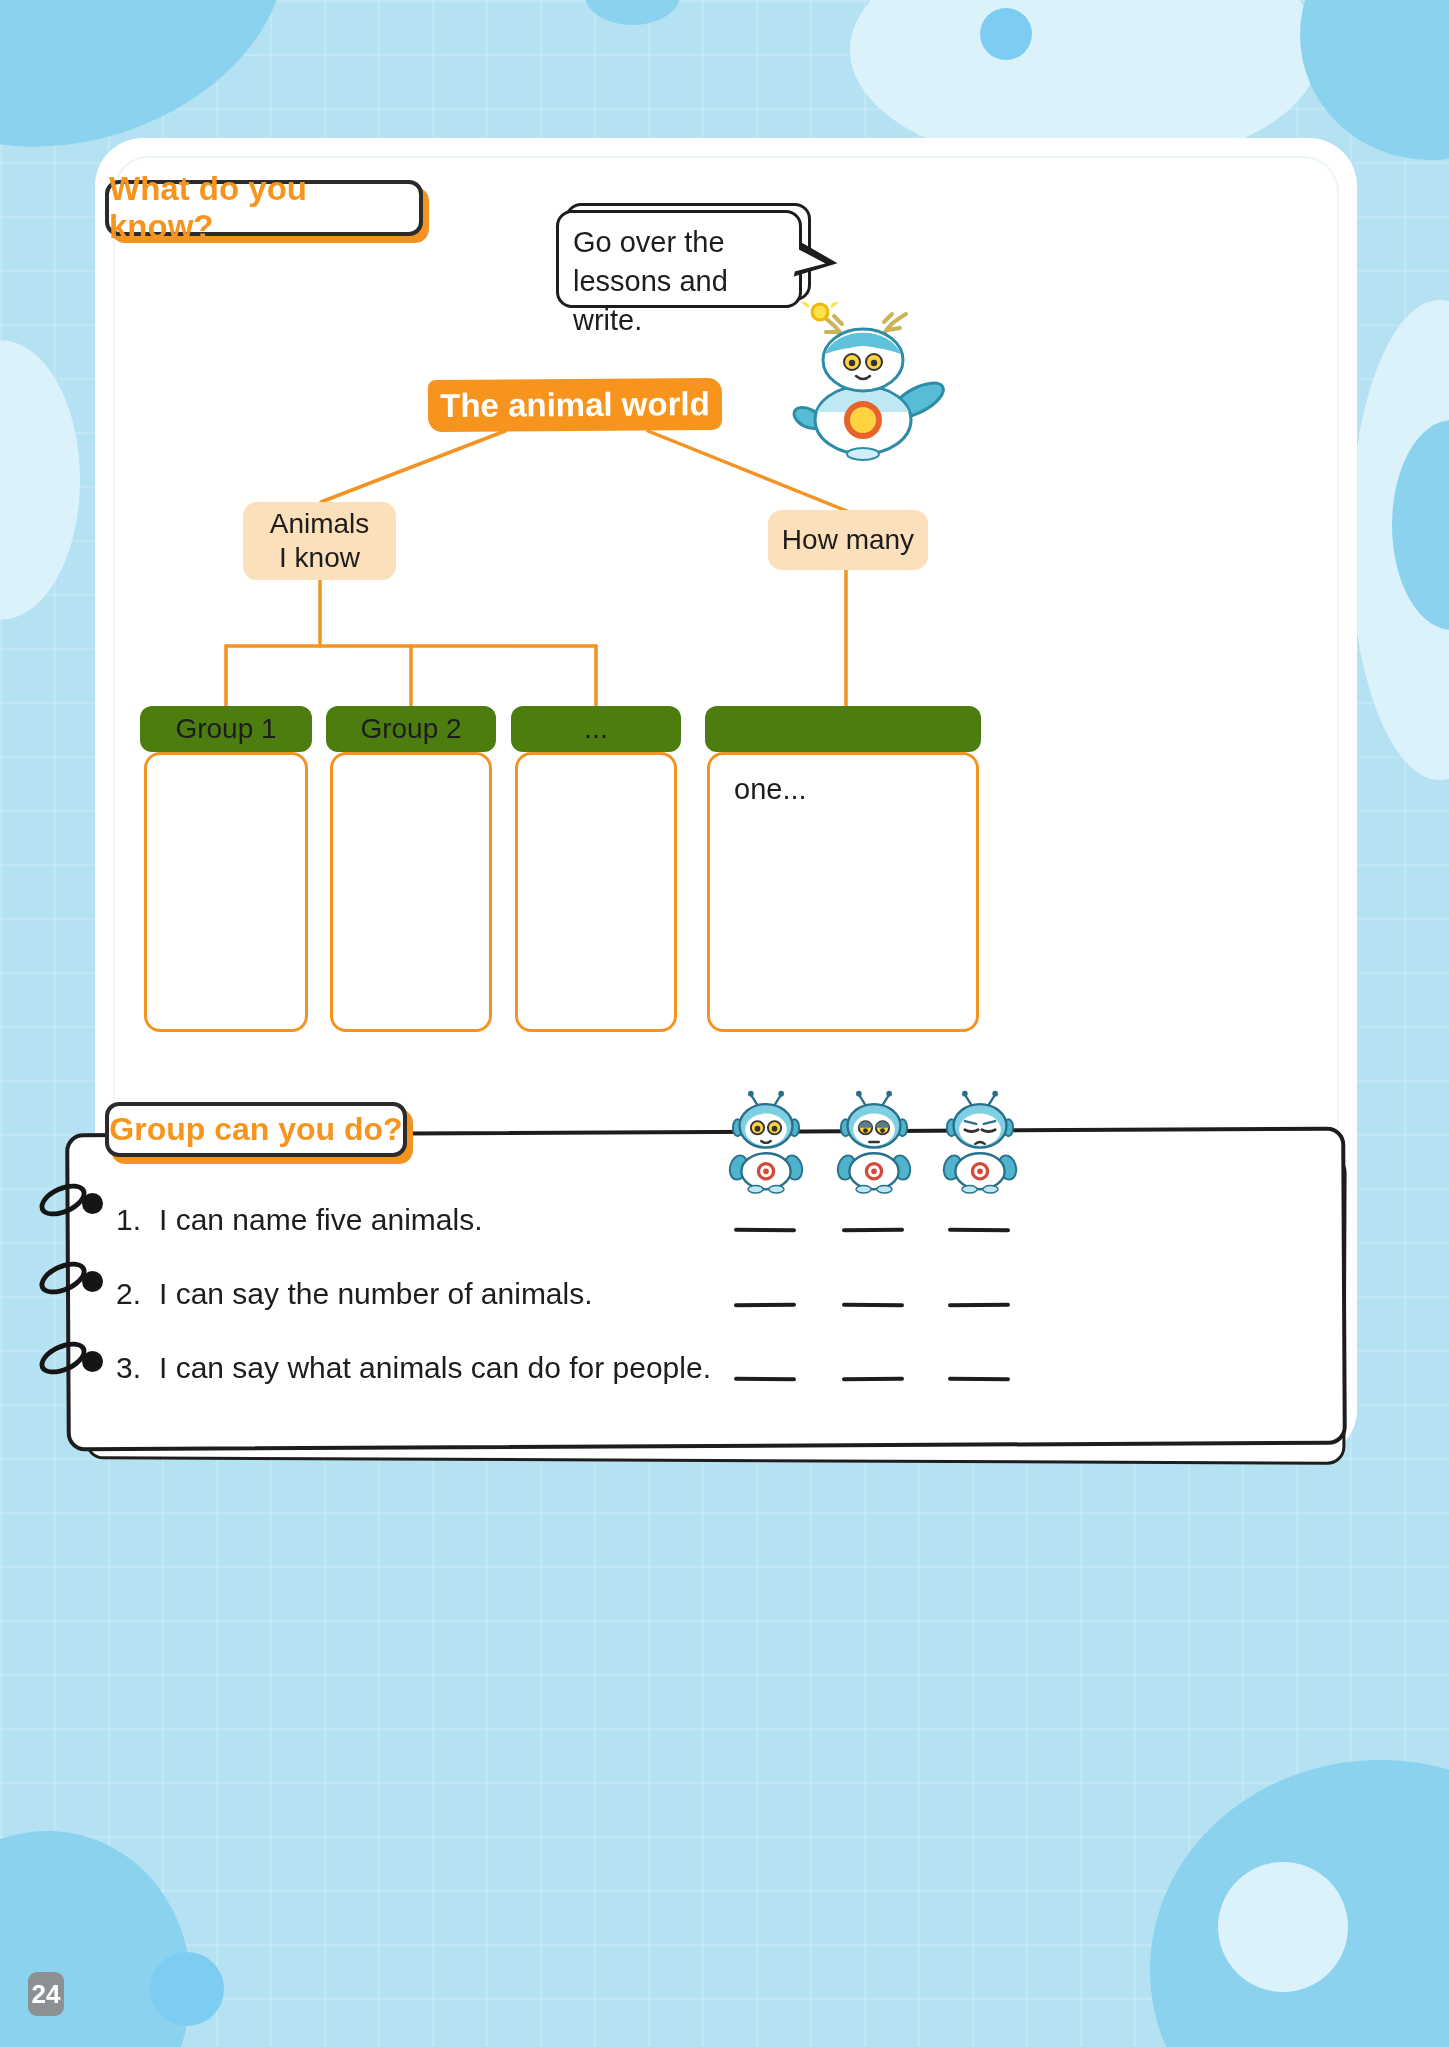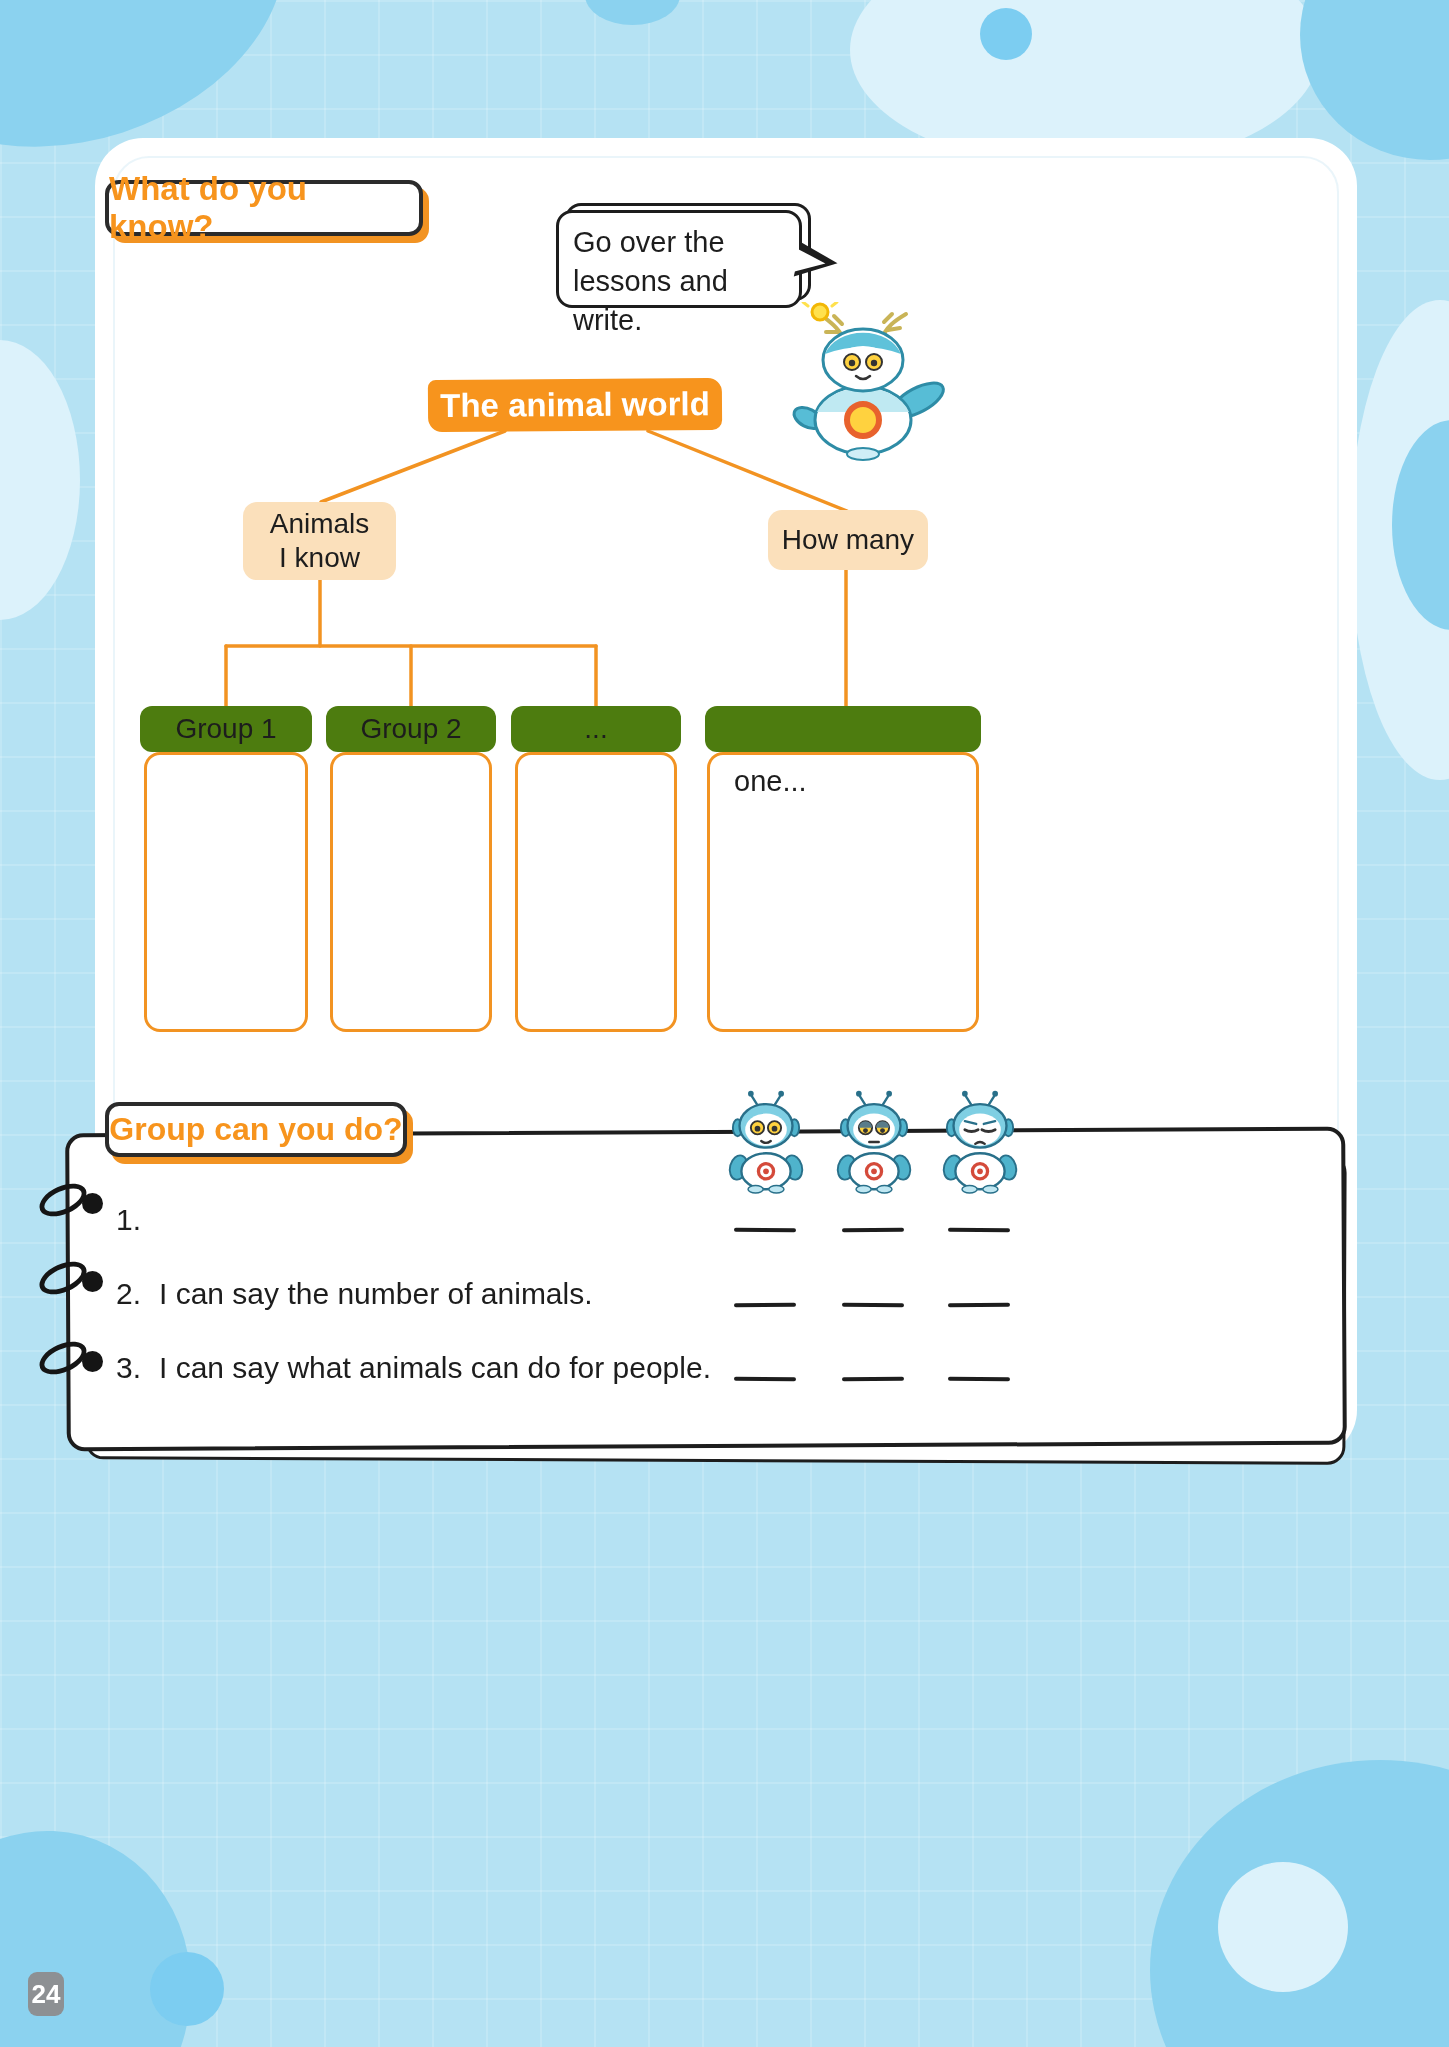--- a/index.html
+++ b/index.html
@@ -54,21 +54,21 @@
           font-size:28px; line-height:1.2; z-index:3; }
   .node-left { left:243px; top:502px; width:153px; height:78px; }
   .node-right { left:768px; top:510px; width:160px; height:60px; }
   .tab { position:absolute; top:706px; height:46px; background:#4d7c0f; border-radius:12px;
          display:flex; align-items:center; justify-content:center; font-size:28px; z-index:3; }
   .writebox { position:absolute; top:752px; height:280px; background:#fff;
               border:3px solid #f29322; border-radius:16px; z-index:3; }
   .tab1 { left:140px; width:172px; }   .box1 { left:144px; width:164px; }
   .tab2 { left:326px; width:170px; }   .box2 { left:330px; width:162px; }
   .tab3 { left:511px; width:170px; }   .box3 { left:515px; width:162px; }
-  .tab4 { left:705px; width:276px; }   .box4 { left:707px; width:272px; padding:10px 24px; font-size:29px; }
+  .tab4 { left:705px; width:276px; }   .box4 { left:707px; width:272px; padding:18px 24px; font-size:29px; }
 
   
   .sheet-back { position:absolute; left:86px; top:1152px; width:1260px; height:310px;
                 background:#fff; border:3px solid #1d1d1d; border-radius:18px;
                 transform:rotate(.25deg); z-index:3; }
   .sheet { position:absolute; left:66px; top:1130px; width:1280px; height:318px;
            background:#fff; border:4px solid #1d1d1d; border-radius:18px;
            transform:rotate(-.3deg); z-index:4; }
   .ring { position:absolute; width:70px; height:52px; z-index:7; }
   .ring-wire { position:absolute; left:0; top:8px; width:50px; height:28px;
@@ -273,20 +273,21 @@
       <ellipse cx="45" cy="88" rx="26" ry="19" fill="#ffffff" stroke="#29708a" stroke-width="2.5"></ellipse>
       <circle cx="45" cy="88" r="8" fill="#ffffff" stroke="#d44a3a" stroke-width="3.5"></circle>
       <circle cx="45" cy="88" r="3" fill="#d44a3a"></circle>
       <ellipse cx="34" cy="107" rx="8" ry="4" fill="#bfe7f2" stroke="#29708a" stroke-width="1.5"></ellipse>
       <ellipse cx="56" cy="107" rx="8" ry="4" fill="#bfe7f2" stroke="#29708a" stroke-width="1.5"></ellipse>
     </g>
   </svg>
 
   <div class="stmt" style="top:1200px;">
     <span class="num">1.</span>
+    <span>I can name five animals.</span>
   </div>
   <div class="stmt" style="top:1274px;">
     <span class="num">2.</span>
     <span>I can say the number of animals.</span>
   </div>
   <div class="stmt" style="top:1348px;">
     <span class="num">3.</span>
     <span>I can say what animals can do for people.</span>
   </div>
 

